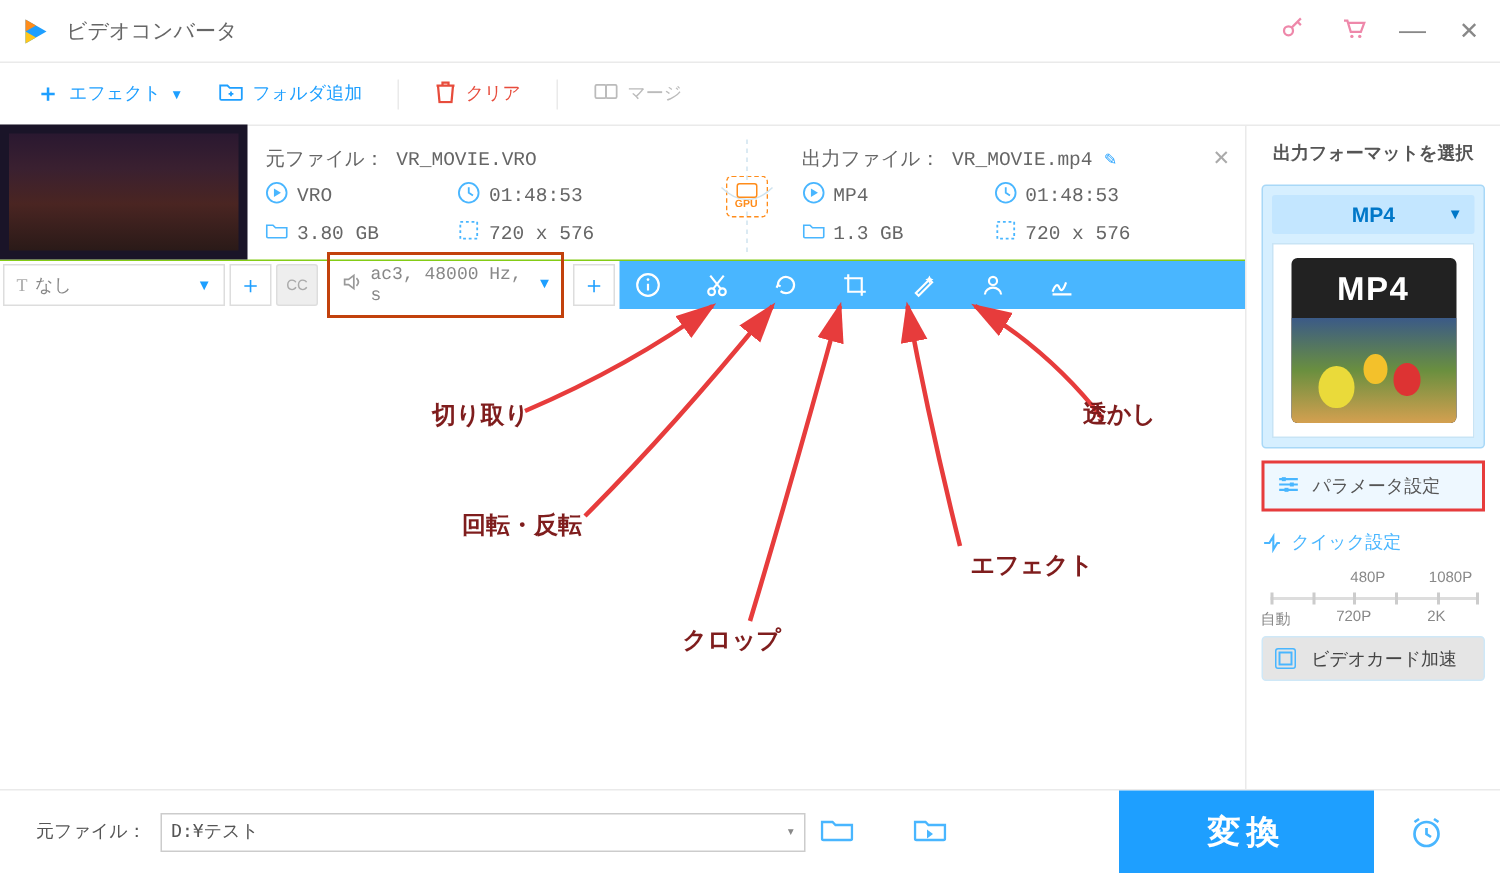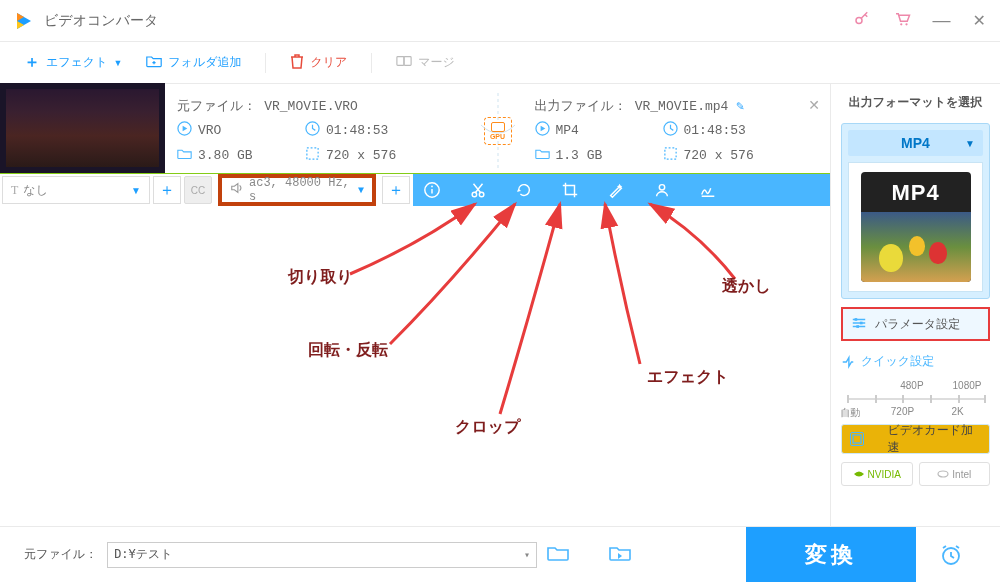--- a/index.html
+++ b/index.html
@@ -29,21 +29,21 @@
 .divider-mid { width: 50px; display: flex; flex-direction: column; align-items: center; justify-content: center; position: relative; }
 .gpu-chip { width: 28px; height: 28px; border: 1.5px dashed #ff8c1a; border-radius: 4px; display: flex; flex-direction:column; align-items: center; justify-content: center; color: #ff8c1a; font-size: 7px; font-weight: bold; }
 .gpu-chip .chip-ic { width:14px; height:10px; border:1.5px solid #ff8c1a; border-radius:2px; margin-bottom:1px; position:relative; }
 .close-file { position: absolute; top: 8px; right: 10px; color: #aaa; cursor: pointer; font-size: 14px; }
 .edit-pencil { color: #1e9fff; cursor: pointer; font-size: 13px; }
 .tool-strip { height: 32px; display: flex; align-items: stretch; }
 .ts-left { display: flex; align-items: center; border-right: 0; }
 .ts-subtitle { width: 148px; height: 28px; margin: 2px 0 2px 2px; border: 1px solid #ddd; display: flex; align-items: center; padding: 0 8px; color: #888; cursor: pointer; }
 .ts-plus { width: 28px; height: 28px; margin: 2px 3px; border: 1px solid #ddd; display: flex; align-items: center; justify-content: center; color: #1e9fff; font-size: 16px; cursor: pointer; }
 .ts-cc { width: 28px; height: 28px; margin: 2px 3px 2px 0; border: 1px solid #ddd; background:#eee; color:#aaa; font-size:10px; display:flex; align-items:center; justify-content:center; border-radius:2px; }
-.ts-audio { width: 158px; height: 32px; margin: 2px 3px; border: 4px solid #c2410c; display: flex; align-items: center; padding: 0 8px; color: #888; cursor: pointer; font-family:"Courier New",monospace; font-size:12px; }
+.ts-audio { width: 158px; height: 44px; margin: 2px 3px; border: 2px solid #c2410c; display: flex; align-items: center; padding: 0 8px; color: #888; cursor: pointer; font-family:"Courier New",monospace; font-size:12px; }
 .ts-right { flex: 1; background: #49b6ff; display: flex; align-items: center; padding: 0 10px; gap: 28px; color: #fff; }
 .ts-icon { cursor: pointer; display:flex; }
 .dropdown-arrow { margin-left: auto; color: #1e9fff; font-size: 10px; }
 .right .panel-title { font-size: 12px; font-weight: bold; color: #555; margin-bottom: 4px; text-align: center; }
 .format-sel { background: #d6efff; border: 1px solid #a8d8f7; padding: 6px; border-radius: 3px; }
 .format-dd { height: 26px; background:#c3e6ff; display: flex; align-items: center; justify-content: center; position: relative; color:#0077c8; font-weight:bold; font-size:14px; cursor:pointer; margin-bottom:6px; border-radius:2px; }
 .format-dd .dd-arrow { position:absolute; right:8px; font-size:10px; }
 .format-preview { height: 130px; background:#fff; border:1px solid #c8e4f5; display:flex; align-items:center; justify-content:center; position:relative; }
 .mp4-card { width: 110px; height: 110px; background:#222; border-radius:4px; position:relative; overflow:hidden; }
 .mp4-label { position:absolute; top:8px; left:0; right:0; text-align:center; color:#fff; font-weight:bold; font-size:22px; letter-spacing:1px; font-family: Arial, sans-serif;}
@@ -52,21 +52,21 @@
 .b1 { background:#d33; left:68px; bottom:18px; } .b2{ background:#f3c12b; left:48px; bottom:26px; width:16px; height:20px;} .b3{ background:#eada3a; left:18px; bottom:10px; width:24px; height:28px;}
 .param-btn { height: 34px; border:2px solid #e73c3c; display:flex; align-items:center; padding:0 8px; gap:8px; cursor:pointer; background:#eef8ff; }
 .param-btn .icon { color:#49b6ff; }
 .quick-title { display:flex; align-items:center; gap:6px; color:#49b6ff; font-size:12px; margin-top:4px; }
 .quick-title svg { width:14px; height:14px; }
 .res-slider { position:relative; height:34px; margin:4px 2px 0; }
 .res-track { position:absolute; top:16px; left:4px; right:4px; height:2px; background:#ddd; }
 .res-tick { position:absolute; top:13px; width:2px; height:8px; background:#ccc; }
 .res-lbl { position:absolute; font-size:10px; color:#888; transform:translateX(-50%); }
 .res-lbl.top { top:-2px;margin-left:37px; } .res-lbl.bot { top:24px; }
-.gpu-accel { height:30px; background:#eab308; border:1px solid #cfe8f7; display:flex; align-items:center; gap:24px; padding:0 8px; cursor:pointer; color:#444; border-radius:3px;}
+.gpu-accel { height:30px; background:#e5e5e5; border:1px solid #cfe8f7; display:flex; align-items:center; gap:10px; padding:0 8px; cursor:pointer; color:#444; border-radius:3px;}
 .gpu-accel .sq { width:14px; height:14px; border:1.5px solid #49b6ff; border-radius:2px; display:flex; align-items:center; justify-content:center; color:#49b6ff; }
 .vendor-row { display:flex; gap:6px; }
 .vendor { flex:1; height:24px; border:1px solid #e0e0e0; border-radius:3px; display:flex; align-items:center; justify-content:center; font-size:10px; gap:3px; }
 .vendor.nv { color:#76b900; } .vendor.it { color:#999; }
 .bottom { position:absolute; bottom:0; left:0; right:0; height:56px; border-top:1px solid #eaeaea; display:flex; align-items:center; padding:0 24px; gap:10px; background:#fff;}
 .out-input { width: 430px; height:26px; border:1px solid #ccc; padding:0 6px; display:flex; align-items:center; font-family:"MS Gothic",monospace; font-size:12px; }
 .out-input .dd { margin-left:auto; font-size:10px; color:#888; }
 .folder-ic { color:#49b6ff; cursor:pointer; }
 .convert-btn { margin-left:auto; width:170px; height:56px; background:#1e9fff; color:#fff; font-size:22px; font-weight:bold; display:flex; align-items:center; justify-content:center; cursor:pointer; letter-spacing:4px; }
 .alarm-ic { width:50px; display:flex; align-items:center; justify-content:center; color:#49b6ff; cursor:pointer; font-size:20px; }
@@ -299,21 +299,21 @@
       <path d="M350 190 Q420 160 475 120" stroke="#e73c3c" stroke-width="3" fill="none" marker-end="url(#ah)"></path>
       <path d="M390 260 Q450 200 515 120" stroke="#e73c3c" stroke-width="3" fill="none" marker-end="url(#ah)"></path>
       <path d="M500 330 Q530 230 560 120" stroke="#e73c3c" stroke-width="3" fill="none" marker-end="url(#ah)"></path>
       <path d="M640 280 Q620 200 605 120" stroke="#e73c3c" stroke-width="3" fill="none" marker-end="url(#ah)"></path>
       <path d="M735 195 Q700 150 650 120" stroke="#e73c3c" stroke-width="3" fill="none" marker-end="url(#ah)"></path>
     </svg>
     <div class="annotation" style="left:288px;top:183px;">切り取り</div>
     <div class="annotation" style="left:308px;top:256px;">回転・反転</div>
     <div class="annotation" style="left:455px;top:333px;">クロップ</div>
     <div class="annotation" style="left:600px;top:283px;margin-left:47px;">エフェクト</div>
-    <div class="annotation" style="left:722px;top:192px;font-family:Liberation Mono, monospace;">透かし</div>
+    <div class="annotation" style="left:722px;top:182px;font-family:Liberation Mono, monospace;">透かし</div>
   </div>
 
   <div class="right">
     <div class="panel-title">出力フォーマットを選択</div>
     <div class="format-sel">
       <div class="format-dd">
           <span>MP4</span>
           <span class="dd-arrow">▼</span>
         </div>
       <div class="format-preview">
@@ -358,34 +358,20 @@
       <span class="res-lbl bot" style="left:79%;">2K</span>
     </div>
     <div class="gpu-accel">
       <span class="sq">
           <svg width="10" height="10" viewBox="0 0 10 10">
             <rect x="1" y="1" width="8" height="8" fill="none" stroke="#49b6ff" stroke-width="1.3"></rect>
           </svg>
         </span>
       <span>ビデオカード加速</span>
     </div>
-    <div class="vendor-row">
-      <div class="vendor nv">
-          <svg width="12" height="12" viewBox="0 0 12 12">
-            <path d="M1 6 q5-5 10 0 q-5 5-10 0" fill="#76b900"></path>
-          </svg>
-          <span>NVIDIA</span>
-        </div>
-      <div class="vendor it">
-          <svg width="12" height="12" viewBox="0 0 12 12">
-            <ellipse cx="6" cy="6" rx="5" ry="3" fill="none" stroke="#bbb" stroke-width="1.2"></ellipse>
-          </svg>
-          <span>Intel</span>
-        </div>
-    </div>
   </div>
 </div>
 
 <div class="bottom">
   <span>元ファイル：</span>
   <div class="out-input">
       <span>D:¥テスト</span>
       <span class="dd">▾</span>
     </div>
   <span class="folder-ic"><svg width="22" height="18" viewBox="0 0 22 18">

